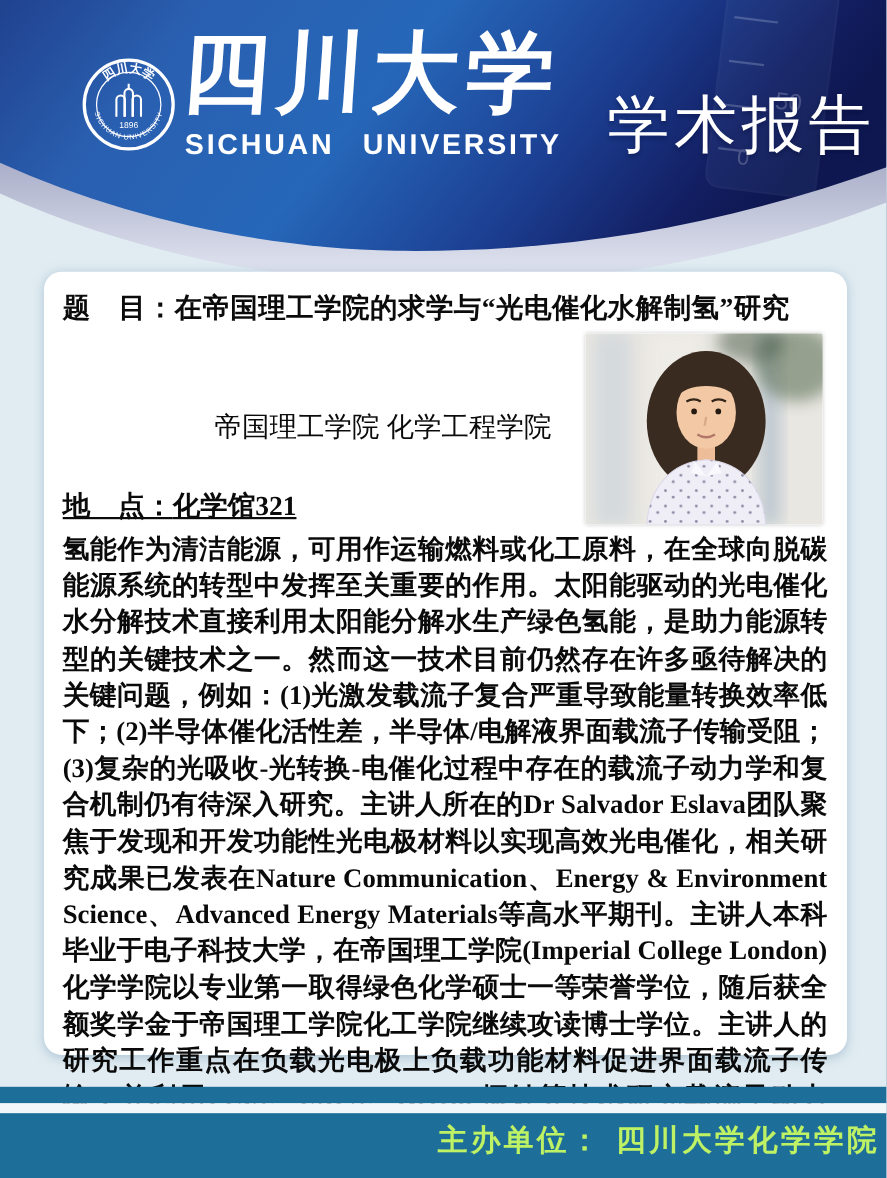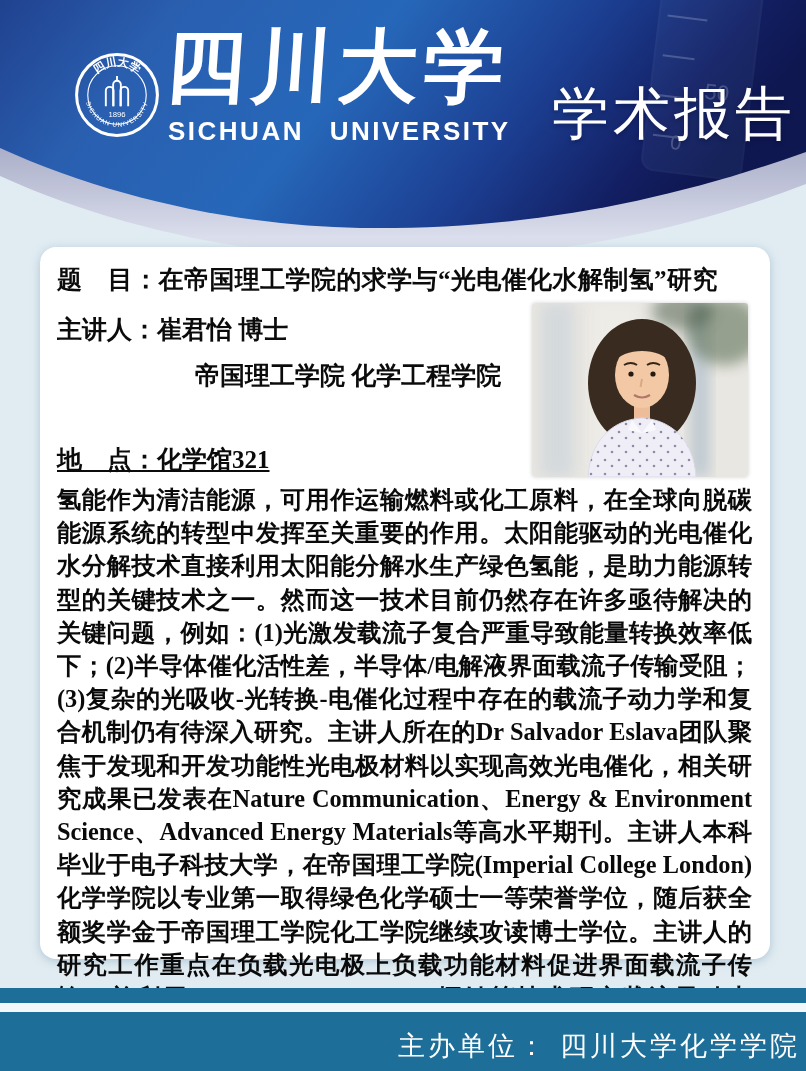--- a/index.html
+++ b/index.html
@@ -33,39 +33,39 @@
   .card{
     position:absolute;left:40px;top:247px;width:730px;height:712px;
     background:#ffffff;border-radius:16px;
     box-shadow:0 2px 10px rgba(125,160,185,.5);
   }
   .row{position:absolute;left:17px;white-space:nowrap;font-size:25px;color:#0b0b0b;}
   .row .lbl{font-family:"Liberation Sans","DejaVu Sans",sans-serif;font-weight:bold;}
   .row .val{font-weight:bold;}
   .row-title{top:16px;letter-spacing:.4px;}
   .row-speaker{top:66px;}
-  .row-affil{top:112px;padding-left:138px;font-weight:bold;text-align:center;}
+  .row-affil{top:124px;padding-left:138px;font-weight:normal;text-align:center;}
   .row-time{top:156px;}
   .row-venue{top:196px;text-decoration:underline;}
   .abstract{
     position:absolute;left:17px;top:236px;width:695px;
     font-size:24.3px;line-height:33.2px;font-weight:bold;color:#0a0a0a;
     text-align:justify;
   }
   .photo{
     position:absolute;left:492px;top:56px;width:216px;height:174px;
     border-radius:3px;overflow:hidden;box-shadow:0 0 4px rgba(0,0,0,.18);
   }
   
   .footer-stripe{position:absolute;left:0;top:988px;width:806px;height:15px;background:#1d6f99;}
   .footer-gap{position:absolute;left:0;top:1003px;width:806px;height:9px;background:#f2f7fa;}
   .footer-bar{position:absolute;left:0;top:1012px;width:806px;height:59px;background:#1d6f99;}
   .footer-text{
-    position:absolute;left:398px;top:16px;color:#ffffff;
-    font-size:27px;font-weight:normal;letter-spacing:3px;white-space:nowrap;
+    position:absolute;left:398px;top:6px;color:#bef264;
+    font-size:27px;font-weight:bold;letter-spacing:3px;white-space:nowrap;
     font-family:"Liberation Serif","DejaVu Serif",serif;
   }
   .footer-text .org-lbl{margin-right:12px;}
 </style>
 </head>
 <body>
 
 <div class="page">
 
   <svg class="header-svg" viewBox="0 0 806 290" xmlns="http://www.w3.org/2000/svg">
@@ -125,23 +125,20 @@
   <div class="uni-cn">四川大学</div>
   <div class="uni-en">SICHUAN UNIVERSITY</div>
   <div class="banner-title">学术报告</div>
 
   <div class="card">
 
     <div class="row row-title">
       <span class="lbl">题　目：</span><span class="val">在帝国理工学院的求学与“光电催化水解制氢”研究</span>
     </div>
 
-    <div class="row row-speaker">
-      <span class="lbl">主讲人：</span><span class="val">崔君怡 博士</span>
-    </div>
 
     <div class="row row-affil">帝国理工学院 化学工程学院</div>
 
 
     <div class="row row-venue">
       <span class="lbl">地　点：</span><span class="val">化学馆321</span>
     </div>
 
     <div class="photo">
       <svg viewBox="0 0 216 174" width="216" height="174" xmlns="http://www.w3.org/2000/svg">

